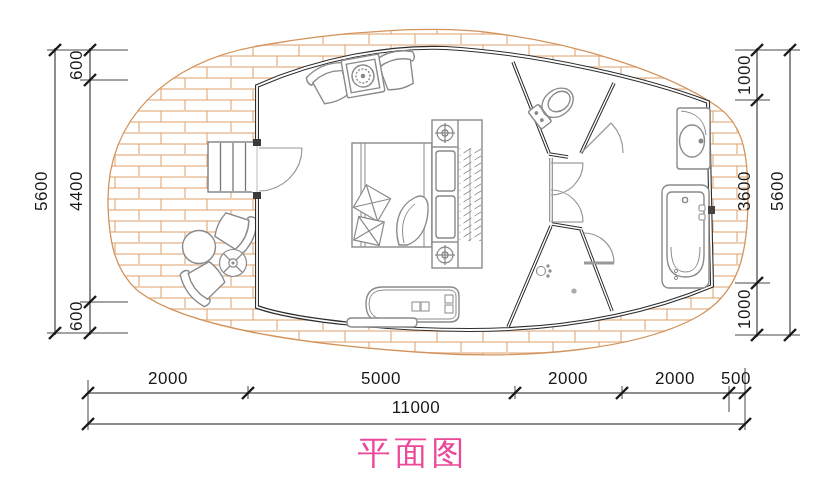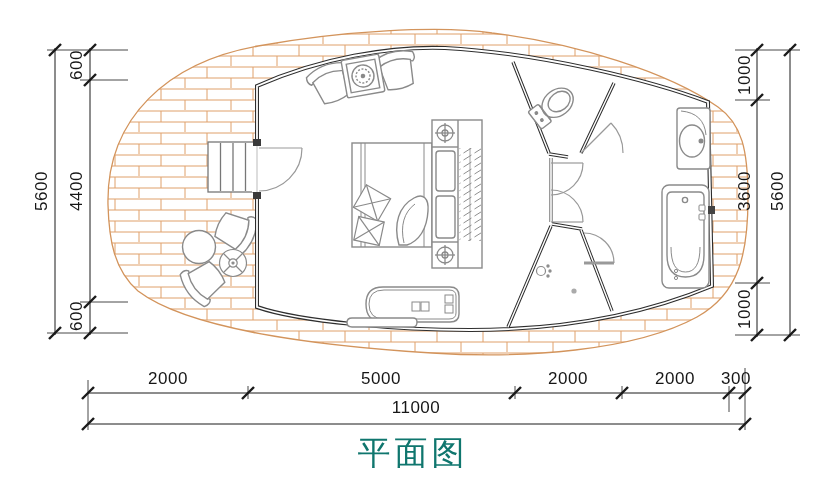--- a/index.html
+++ b/index.html
@@ -2,21 +2,21 @@
 <html><head>
 <meta charset="utf-8">
 <style>
   html,body{margin:0;padding:0;background:#fff;}
   #stage{position:relative;width:837px;height:496px;background:#fff;overflow:hidden;
          font-family:"Liberation Sans",sans-serif;}
   svg{position:absolute;left:0;top:0;}
   .dim-label{position:absolute;transform:translate(-50%,-50%);font-size:17px;color:#161616;
              white-space:nowrap;letter-spacing:.5px;}
   .dim-label.v{transform:translate(-50%,-50%) rotate(-90deg);}
-  .title-label{position:absolute;transform:translate(-50%,-50%);font-size:33px;color:#0f766e;
+  .title-label{position:absolute;transform:translate(-50%,-50%);font-size:33px;color:#ec4899;
                letter-spacing:4px;}
 </style>
 </head>
 <body>
 
 <div id="stage">
 
 <svg width="837" height="496" viewBox="0 0 837 496">
   <defs>
     <pattern id="brick" patternUnits="userSpaceOnUse" width="46" height="22">
@@ -249,18 +249,18 @@
 <div class="dim-label v" style="left:77px;top:191px">4400</div>
 <div class="dim-label v" style="left:77px;top:316px">600</div>
 <div class="dim-label v" style="left:745px;top:75px">1000</div>
 <div class="dim-label v" style="left:745px;top:191px">3600</div>
 <div class="dim-label v" style="left:745px;top:309px">1000</div>
 <div class="dim-label v" style="left:778px;top:191px">5600</div>
 <div class="dim-label" style="left:168px;top:379px">2000</div>
 <div class="dim-label" style="left:381px;top:379px">5000</div>
 <div class="dim-label" style="left:568px;top:379px">2000</div>
 <div class="dim-label" style="left:675px;top:379px">2000</div>
-<div class="dim-label" style="left:736px;top:379px">300</div>
+<div class="dim-label" style="left:736px;top:379px">500</div>
 <div class="dim-label" style="left:416px;top:408px">11000</div>
 
 <div class="title-label" style="left:413px;top:453px">平面图</div>
 
 </div>
 
 </body></html>

